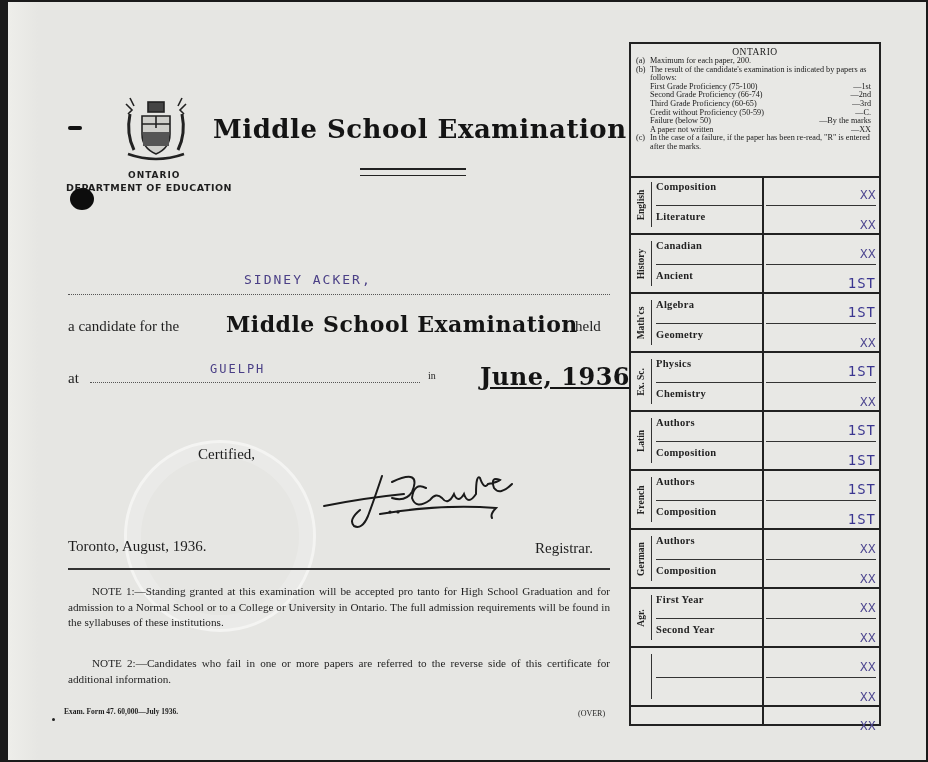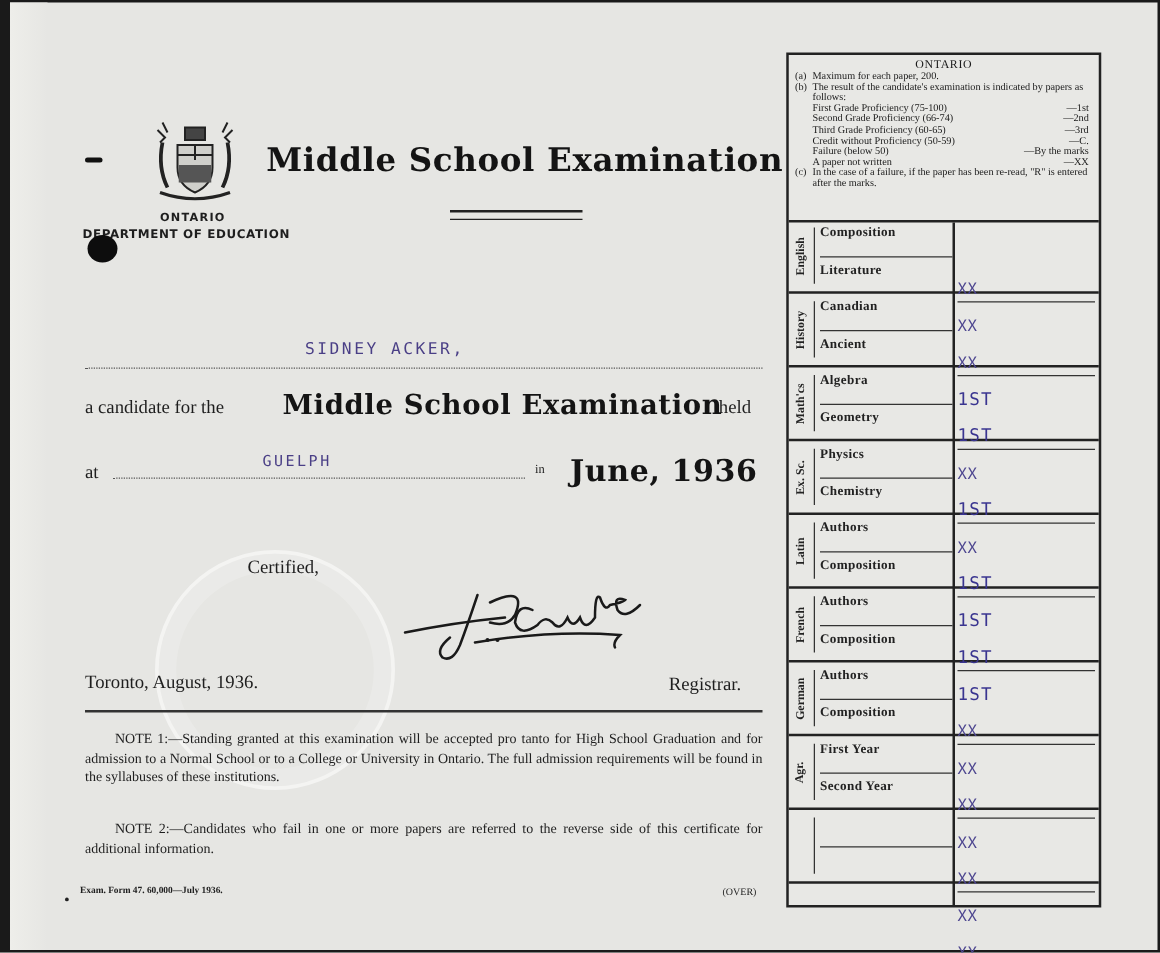--- a/index.html
+++ b/index.html
@@ -24,21 +24,21 @@
   .dotline { border-bottom:1.5px dotted #555; }
   .name-line { left:60px; top:274px; width:542px; height:18px; }
   .name { left:236px; top:270px; font-size:13px; }
   .cand-label { left:60px; top:316px; font-size:15px; }
   .cand-title { left:218px; top:309px; font-size:22px; }
   .held { left:567px; top:316px; font-size:15px; }
   .at-label { left:60px; top:368px; font-size:15px; }
   .at-line { left:82px; top:364px; width:330px; height:16px; }
   .place { left:202px; top:360px; font-size:12px; }
   .in-label { left:420px; top:368px; font-size:10px; }
-  .date { left:448px; top:360px; font-size:24px; }
+  .date { left:472px; top:360px; font-size:24px;text-decoration:underline; }
   .entitled { left:60px; top:398px; width:545px; font-size:15px; line-height:14px; text-align:justify; }
   .certified { left:190px; top:444px; font-size:15px; }
   .signature { left:314px; top:466px; width:220px; height:64px; }
   .toronto { left:60px; top:536px; font-size:15px; }
   .registrar { left:527px; top:538px; font-size:15px; }
   .rule { left:60px; top:566px; width:542px; height:0; border-top:2px solid #333; }
   .seal { left:116px; top:438px; width:186px; height:186px; border-radius:50%; border:3px solid rgba(255,255,255,0.55); box-shadow: inset 0 0 0 14px rgba(255,255,255,0.18); }
 
   .note { font-size:11.2px; line-height:15.5px; text-align:justify; width:542px; }
   .note1 { left:60px; top:582px; }
@@ -58,21 +58,21 @@
   .sched-list .row { display:flex; justify-content:space-between; }
 
   .grid { position:absolute; left:0; top:132px; width:100%; }
   .group { position:relative; border-bottom:2px solid #222; box-sizing:border-box; }
   .group-label { position:absolute; left:0; top:0; width:20px; height:100%; display:flex; align-items:center; justify-content:center; }
   .group-label span { transform:rotate(-90deg); white-space:nowrap; font-family:"Liberation Serif", serif; font-weight:bold; font-size:9.5px; color:#222; }
   .group-rule { position:absolute; left:20px; top:6px; bottom:6px; width:0; border-left:1.5px solid #333; }
   .subrow { position:relative; height:28.5px; }
   .subrow + .subrow .subj, .subrow + .subrow .res { border-top:1.5px solid #333; }
   .subj { position:absolute; left:25px; width:106px; top:0; bottom:0; font-family:"Liberation Serif", serif; font-weight:bold; font-size:10.5px; color:#222; padding-top:5px; box-sizing:border-box; letter-spacing:0.3px; }
-  .res { position:absolute; left:135px; width:110px; top:0; bottom:0; box-sizing:border-box; text-align:left; padding-top:8px;margin-top:36px; }
+  .res { position:absolute; left:135px; width:110px; top:0; bottom:0; box-sizing:border-box; text-align:right; padding-top:8px; }
   .vline { position:absolute; left:131px; top:134px; bottom:0; width:0; border-left:2px solid #222; }
   .xx { font-family:"DejaVu Sans Mono", monospace; font-size:12.5px; color:#4e4790; letter-spacing:0.5px; }
   .first { font-family:"DejaVu Sans Mono", monospace; font-size:14px; font-weight:normal; color:#3a3590; letter-spacing:1px; }
 </style>
 </head>
 <body>
 
 <div class="paper">
 
   <div class="abs mark"></div>

